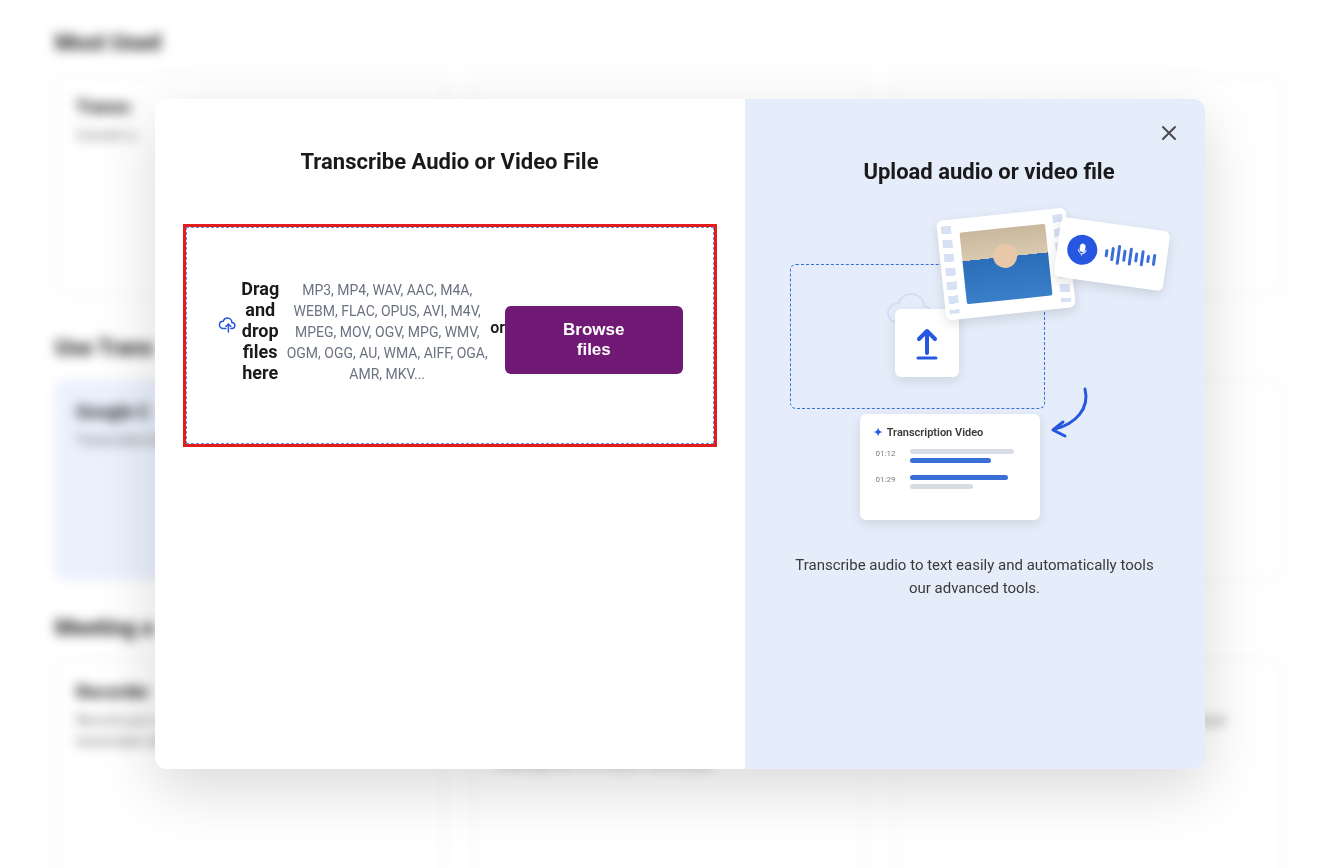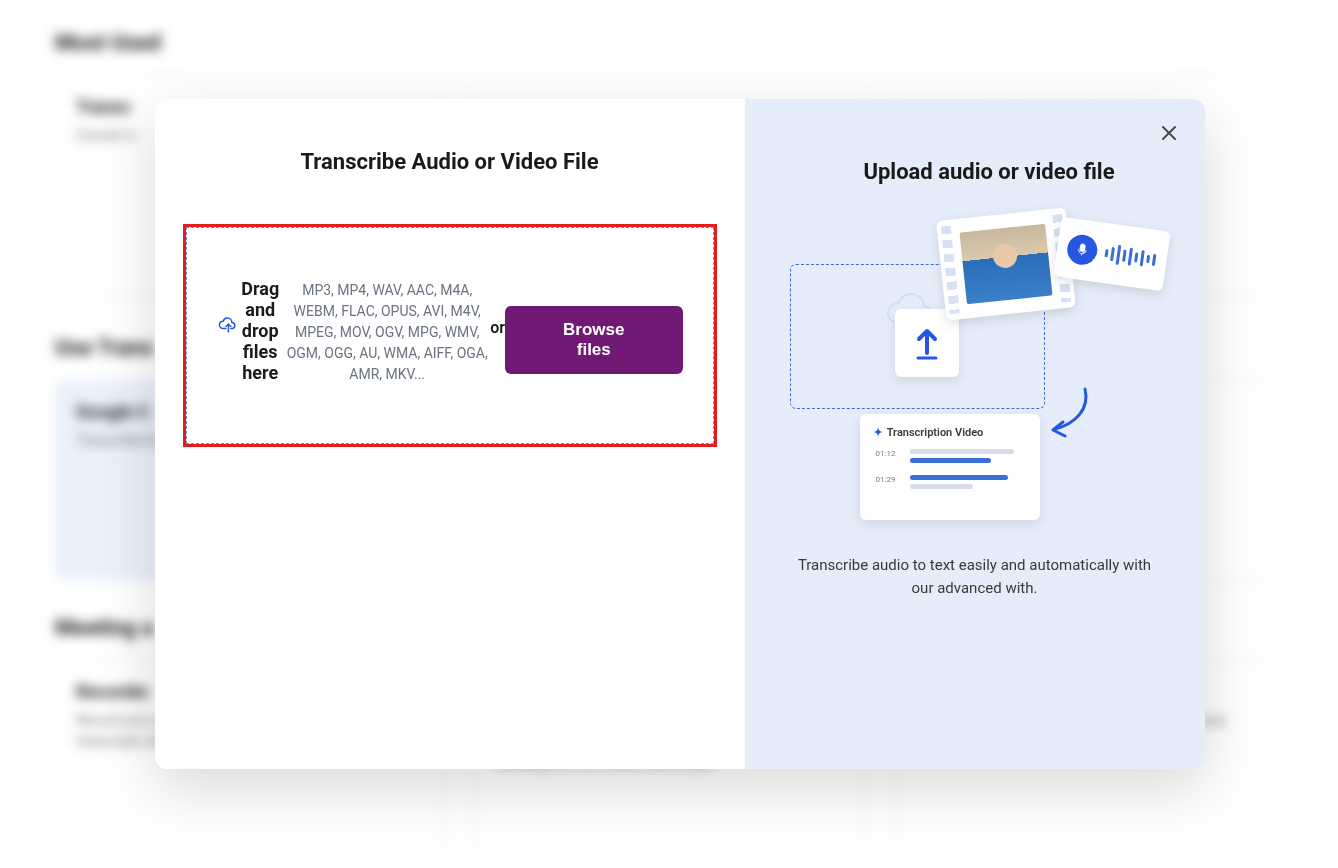--- a/index.html
+++ b/index.html
@@ -493,17 +493,17 @@
           <div class="illu-transcript-row">
             <div class="illu-ts">01:29</div>
             <div class="illu-lines">
               <div class="illu-line blue" style="width:85%"></div>
               <div class="illu-line gray" style="width:55%"></div>
             </div>
           </div>
         </div>
       </div>
 
-      <div class="right-desc">Transcribe audio to text easily and automatically with our advanced with.</div>
+      <div class="right-desc">Transcribe audio to text easily and automatically tools our advanced tools.</div>
     </div>
 
   </div>
 </div>
 
 </body></html>

